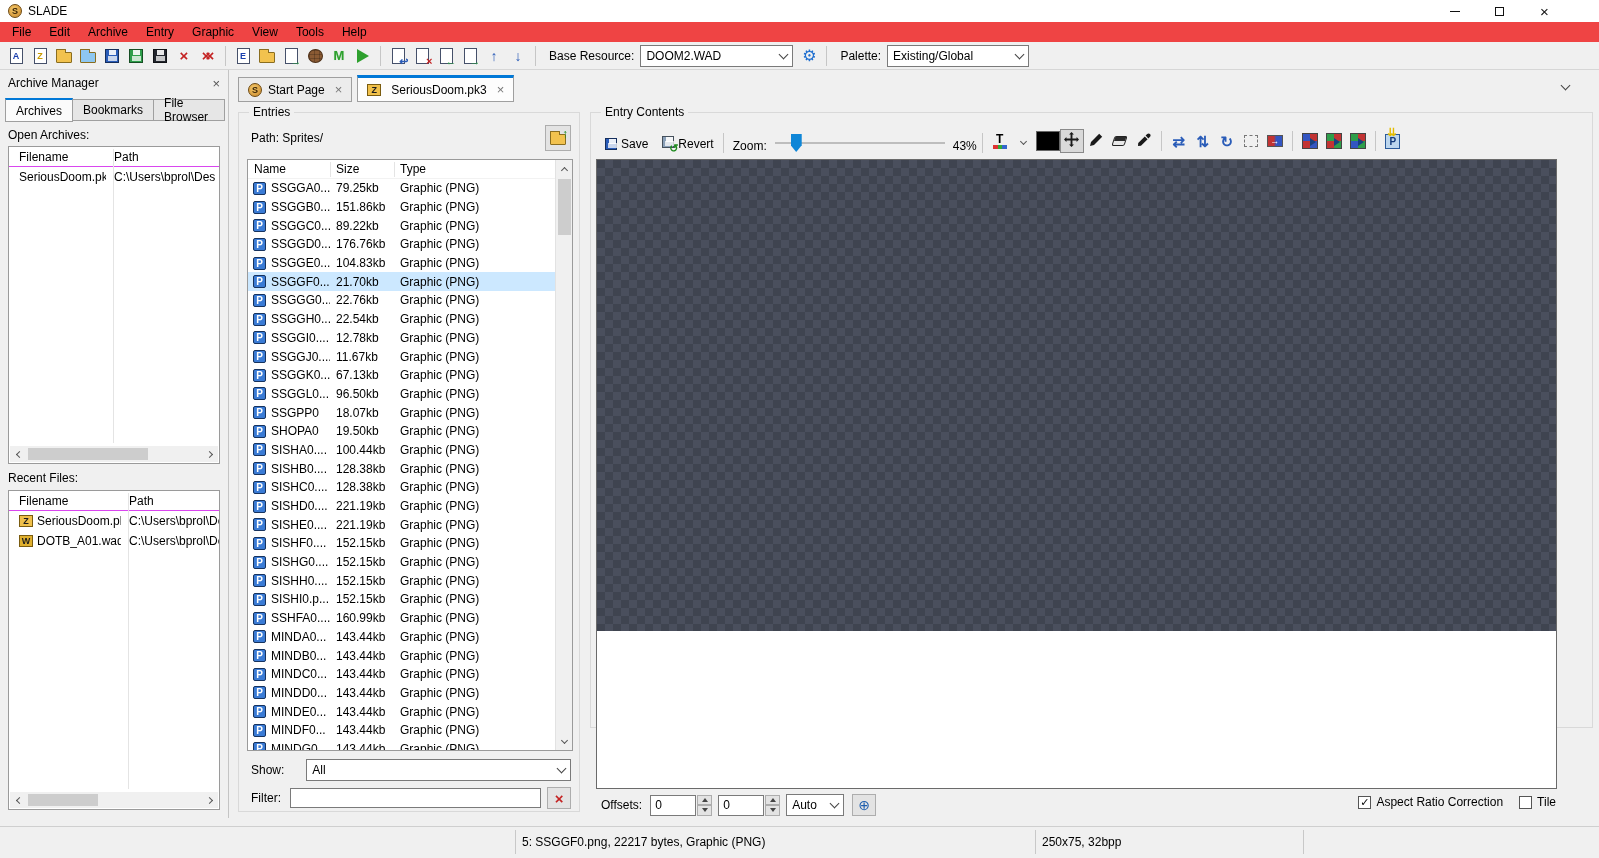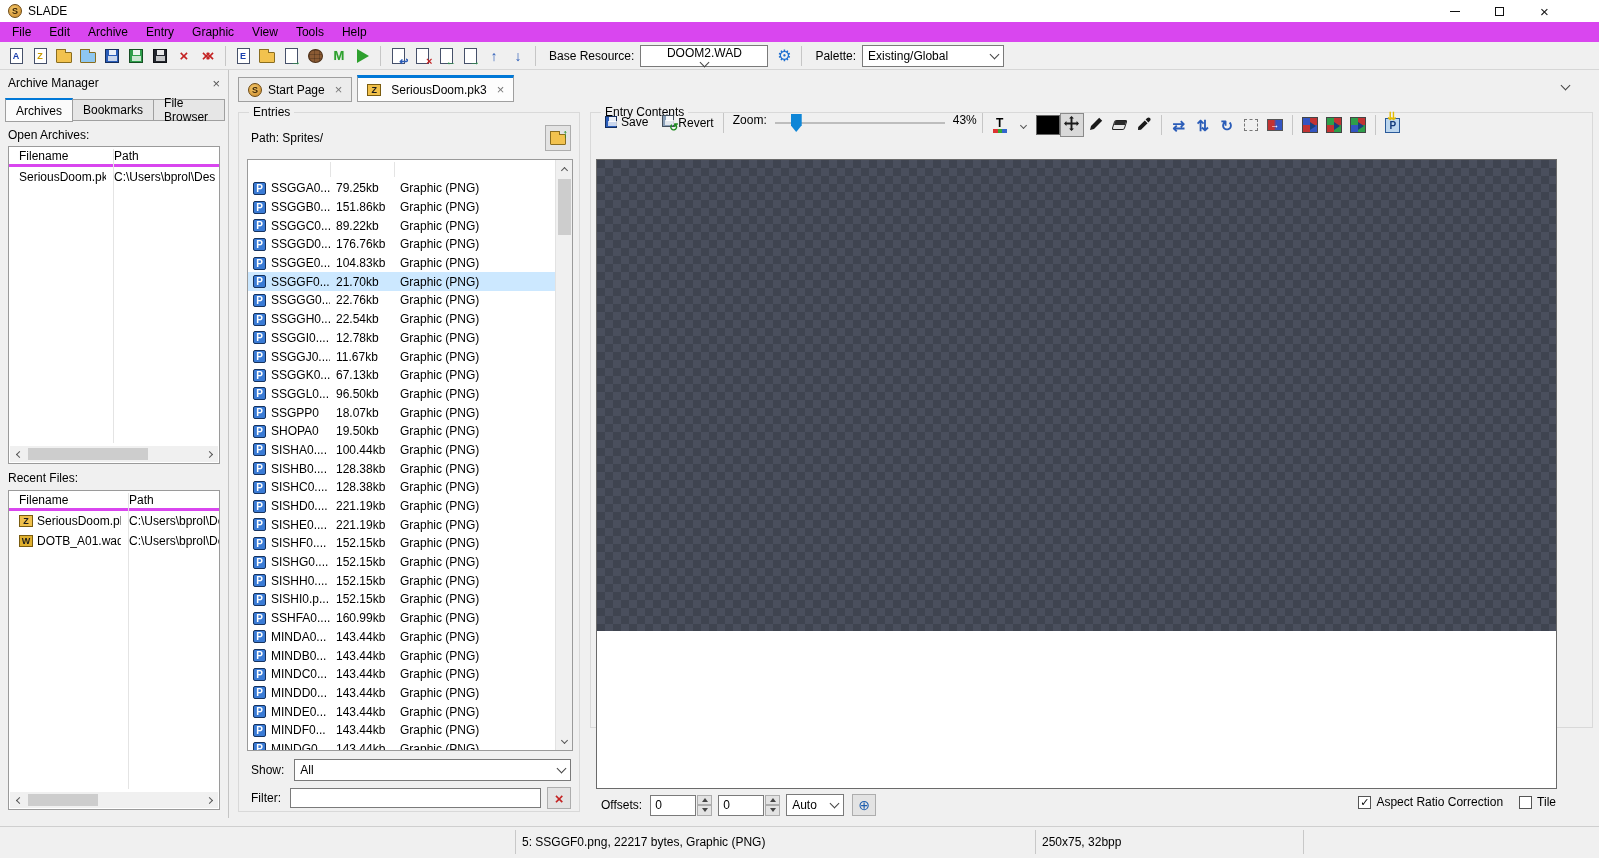--- a/index.html
+++ b/index.html
@@ -12,21 +12,21 @@
   .slade-dot{display:inline-block;width:14px;height:14px;border-radius:50%;
       background:radial-gradient(circle at 40% 35%,#f5c96a,#c8862a);border:1px solid #6e4a12;
       color:#3a2406;font:bold 9px/12px "Liberation Sans",sans-serif;text-align:center;flex:0 0 auto;}
   .titlebar .slade-dot{margin-left:8px;}
   .title-text{margin-left:6px;font-size:12px;}
   .win-btn{position:absolute;top:0;width:45px;height:22px;display:flex;align-items:center;justify-content:center;color:#111;}
   .wb-min{left:1432px;} .wb-max{left:1477px;} .wb-close{left:1522px;font-size:15px;}
   .wb-min i{display:block;width:10px;height:1px;background:#111;}
   .wb-max i{display:block;width:9px;height:9px;border:1px solid #111;}
 
-  .menubar{position:absolute;left:0;top:22px;width:100%;height:20px;background:#d946ef;display:flex;align-items:center;padding-left:3px;}
+  .menubar{position:absolute;left:0;top:22px;width:100%;height:20px;background:#ef4444;display:flex;align-items:center;padding-left:3px;}
   .menu-item{padding:2px 9px;}
 
   .toolbar{position:absolute;left:0;top:42px;width:100%;height:28px;background:#f0f0f0;
       border-bottom:1px solid #d6d6d6;display:flex;align-items:center;padding-left:4px;}
   .tb-btn{width:24px;height:24px;display:flex;align-items:center;justify-content:center;position:relative;flex:0 0 auto;}
   .tb-sep{width:1px;height:20px;background:#c6c6c6;margin:0 5px;flex:0 0 auto;}
   .tb-label{margin:0 6px 0 8px;white-space:nowrap;}
   .dd{height:22px;border:1px solid #7a7a7a;background:#fff;display:flex;align-items:center;
       justify-content:space-between;padding:0 5px;flex:0 0 auto;}
   .chev{width:7px;height:7px;border-right:1px solid #444;border-bottom:1px solid #444;
@@ -80,21 +80,21 @@
   .left-panel{position:absolute;left:0;top:70px;width:229px;height:748px;background:#f0f0f0;border-right:1px solid #c4c4c4;}
   .lp-header{position:absolute;left:0;top:2px;width:100%;height:22px;display:flex;align-items:center;padding:0 8px;}
   .lp-close{margin-left:auto;color:#555;font-size:13px;}
   .lp-tabs{position:absolute;left:5px;top:28px;right:3px;height:24px;display:flex;align-items:center;}
   .lp-tab{height:22px;padding:0 10px;display:flex;align-items:center;background:#e6e6e6;
       border:1px solid #9f9f9f;border-left-width:0;}
   .lp-tab:first-child{border-left-width:1px;}
   .lp-tab.active{background:#fbfbfb;border-top:2px solid #0078d7;height:24px;}
   .lp-label{position:absolute;left:8px;}
   .panel-list{position:absolute;background:#fff;border:1px solid #9a9a9a;overflow:hidden;}
-  .pl-head{display:flex;height:20px;align-items:center;border-bottom:3px solid #d946ef;}
+  .pl-head{display:flex;height:20px;align-items:center;border-bottom:1px solid #d946ef;}
   .pl-col-div{position:absolute;top:2px;bottom:20px;width:1px;background:#e4e4e4;}
   .ar-row{display:flex;height:20px;align-items:center;white-space:nowrap;}
   .zipficon{display:inline-block;width:14px;height:12px;background:#f0c04a;border:1px solid #7a5c10;
       color:#1c1c1c;font:bold 9px/11px "Liberation Sans",sans-serif;text-align:center;margin-right:4px;flex:0 0 auto;}
   .wadficon{background:#e0b02e;}
   .hscroll{position:absolute;left:1px;right:1px;bottom:1px;height:16px;background:#f0f0f0;display:flex;align-items:center;}
   .hs-arrow{width:16px;height:16px;display:flex;align-items:center;justify-content:center;}
   .hs-arrow i{width:5px;height:5px;border-right:1px solid #555;border-bottom:1px solid #555;}
   .hs-left i{transform:rotate(135deg);margin-left:2px;}
   .hs-right i{transform:rotate(-45deg);margin-right:2px;}
@@ -132,29 +132,29 @@
   .c-type{flex:1;padding-left:6px;}
   .p-icon{width:13px;height:13px;background:#3a7bd5;border:1px solid #16335f;color:#fff;border-radius:2px;
       font:bold 10px/12px "Liberation Sans",sans-serif;text-align:center;margin-right:5px;flex:0 0 auto;}
   .vscroll{position:absolute;right:0;top:0;width:17px;bottom:0;background:#f0f0f0;border-left:1px solid #e2e2e2;}
   .vs-arrow{position:absolute;left:0;width:17px;height:17px;display:flex;align-items:center;justify-content:center;}
   .vs-arrow i{width:5px;height:5px;border-right:1px solid #555;border-bottom:1px solid #555;}
   .vs-up{top:0;} .vs-up i{transform:rotate(-135deg);margin-top:3px;}
   .vs-down{bottom:0;} .vs-down i{transform:rotate(45deg);margin-bottom:3px;}
   .vs-thumb{position:absolute;left:2px;width:13px;top:19px;height:56px;background:#cdcdcd;}
   .show-row{position:absolute;left:12px;top:646px;right:8px;height:22px;display:flex;align-items:center;}
-  .show-dd{margin-left:10px;flex:1;}
+  .show-dd{margin-left:22px;flex:1;}
   .filter-row{position:absolute;left:12px;top:674px;right:8px;height:22px;display:flex;align-items:center;}
   .filter-input{margin-left:9px;width:252px;height:20px;border:1px solid #7a7a7a;padding:0 4px;
       font:12px "Liberation Sans",sans-serif;}
   .filter-clear{margin-left:6px;width:24px;height:22px;}
 
   
   #gb-contents{left:590px;top:112px;right:6px;height:616px;}
-  .ec-toolbar{position:absolute;left:10px;top:0;right:6px;height:28px;display:flex;align-items:flex-start;}
+  .ec-toolbar{position:absolute;left:10px;top:12px;right:6px;height:28px;display:flex;align-items:flex-end;}
   .ec-btn{display:flex;align-items:center;gap:4px;padding:2px 4px;}
   .i-disk.small{width:12px;height:12px;}
   .revert-ovl{position:relative;}
   .revert-ovl .ovl{position:absolute;right:-4px;bottom:-4px;color:#1e8a1e;font-weight:bold;font-size:11px;}
   .slider{width:170px;height:20px;position:relative;margin:0 8px;}
   .slider .track{position:absolute;left:0;right:0;top:9px;height:2px;background:#bdbdbd;}
   .slider .thumb{position:absolute;left:16px;top:1px;width:11px;height:18px;background:#0f86d7;
       clip-path:polygon(0 0,100% 0,100% 62%,50% 100%,0 62%);}
   .canvas-panel{position:absolute;left:5px;top:46px;width:961px;height:630px;background:#fff;border:1px solid #6a6a6a;}
   .checker{position:absolute;left:0;top:0;right:0;height:471px;background-color:#3f4450;
@@ -284,21 +284,21 @@
         </span>
         <span class="tb-btn">
           <span class="i-arrow">↑</span>
         </span>
         <span class="tb-btn">
           <span class="i-arrow">↓</span>
         </span>
         <div class="tb-sep"></div>
       </span>
     <span class="tb-label">Base Resource:</span>
-    <div class="dd" style="width:128px;flex-direction:column;">
+    <div class="dd" style="width:153px;">
       <span>DOOM2.WAD</span>
       <span class="chev"></span>
     </div>
     <span class="tb-btn" style="margin-left:4px;">
       <span class="i-gear">⚙</span>
     </span>
     <span class="tb-sep"></span>
     <span class="tb-label">Palette:</span>
     <div class="dd" style="width:142px;">
       <span>Existing/Global</span>
@@ -394,20 +394,25 @@
 
   <div class="groupbox" id="gb-entries">
     <span class="gb-legend">Entries</span>
     <span class="path-label">Path: Sprites/</span>
     <span class="btn-raised up-dir-btn">
       <span class="i-folder" style="--c:#f2c24e;"></span>
       <span class="ovl">↑</span>
     </span>
 
     <div class="entry-table">
+      <div class="et-head">
+        <span class="hc-name">Name</span>
+        <span class="hc-size">Size</span>
+        <span class="hc-type">Type</span>
+      </div>
       <div class="et-coldiv" style="left:82px;"></div>
       <div class="et-coldiv" style="left:146px;"></div>
       <div class="et-rows" id="entry-rows">
           <div class="entry-row">
             <span class="cell c-name">
               <span class="p-icon">P</span>
               <span>SSGGA0....</span>
             </span>
             <span class="cell c-size">79.25kb</span>
             <span class="cell c-type">Graphic (PNG)</span>

